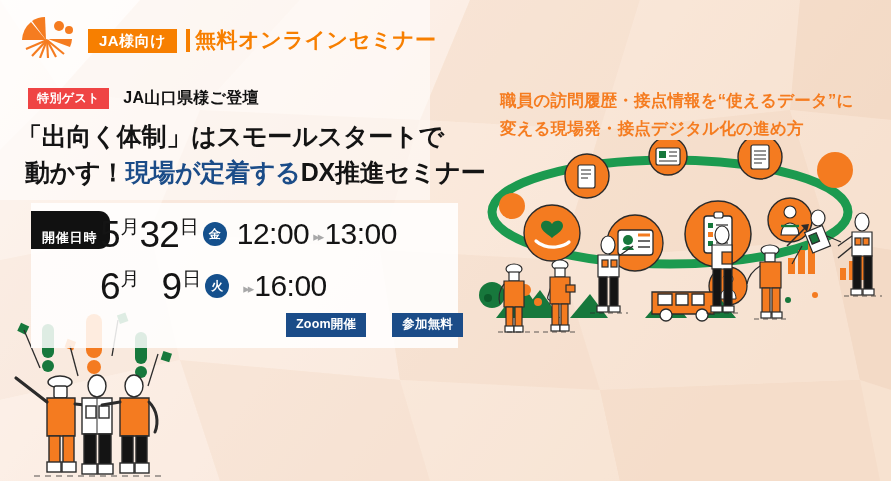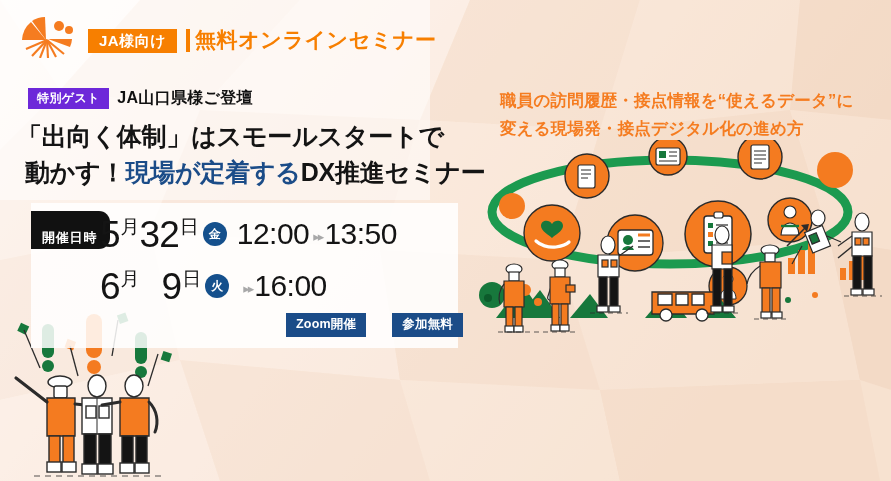--- a/index.html
+++ b/index.html
@@ -40,28 +40,28 @@
   .hdr-title {
     position:absolute; left:195px; top:27px;
     color:#F77F00; font-size:21px; font-weight:bold;
     letter-spacing:.6px; line-height:1.2;
     white-space:nowrap;
   }
   
   .guest-row { position:absolute; left:28px; top:88px; z-index:5; height:24px; }
   .guest-badge {
     display:inline-block; vertical-align:middle;
-    background:#6d28d9; color:#fff;
+    background:#ef4444; color:#fff;
     font-size:12px; font-weight:bold;
     padding:4px 9px 5px 9px; line-height:1;
     letter-spacing:.4px;
   }
   .guest-text {
     display:inline-block; vertical-align:middle;
-    margin-left:4px;
+    margin-left:10px;
     color:#111; font-size:16px; font-weight:bold;
     letter-spacing:.3px;
   }
   
   .headline {
     position:absolute; left:17px; top:119px; z-index:5;
     font-size:25px; font-weight:bold; color:#141414;
     line-height:1.42; letter-spacing:-.2px;
     white-space:nowrap;
   }
@@ -466,21 +466,21 @@
 
   <div class="date-rows">
     <div class="date-row">
       <span class="d-num">5</span>
       <span class="d-unit">月</span>
       <span class="d-num">32</span>
       <span class="d-unit">日</span>
       <span class="dow">金</span>
       <span class="d-time">12:00</span>
       <span class="d-arrow">▸▸</span>
-      <span class="d-time">13:50</span>
+      <span class="d-time">13:00</span>
     </div>
     <div class="date-row">
       <span class="d-num">6</span>
       <span class="d-unit">月</span>
       <span class="d-num pad-l">9</span>
       <span class="d-unit">日</span>
       <span class="dow">火</span>
       <span class="d-arrow">▸▸</span>
       <span class="d-time">16:00</span>
     </div>

